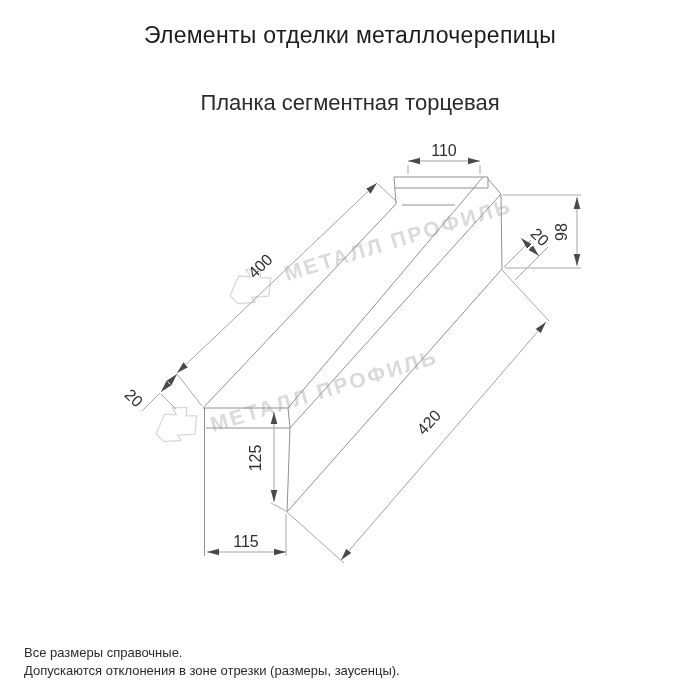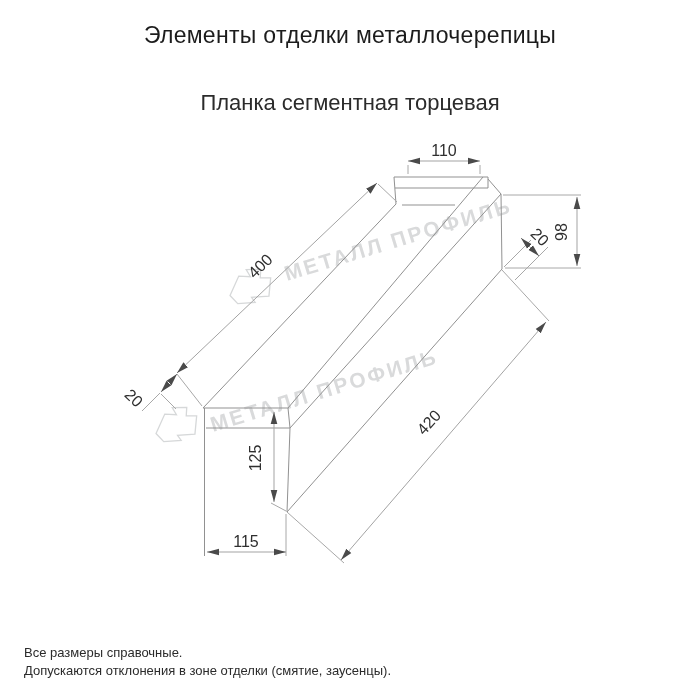--- a/index.html
+++ b/index.html
@@ -134,16 +134,16 @@
       <text class="dimtxt" transform="translate(264,270) rotate(-44)">400</text>
       <text class="dimtxt" transform="translate(130,402) rotate(44)">20</text>
       <text class="dimtxt" transform="translate(261,458) rotate(-90)">125</text>
       <text class="dimtxt" x="246" y="547">115</text>
       <text class="dimtxt" transform="translate(433,426) rotate(-48)">420</text>
     </g>
   </svg>
 
   <div class="footnotes">
     <div>Все размеры справочные.</div>
-    <div>Допускаются отклонения в зоне отделки (смятие, заусенцы).</div>
+    <div>Допускаются отклонения в зоне отрезки (размеры, заусенцы).</div>
   </div>
 
 </div>
 
 </body></html>

